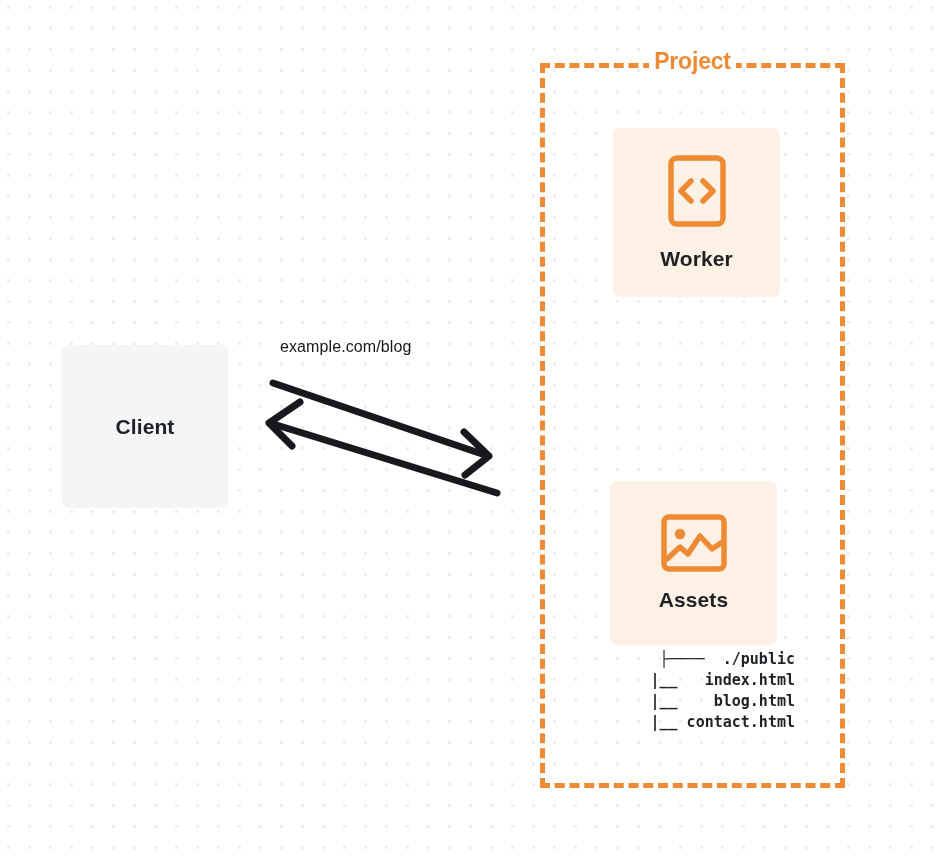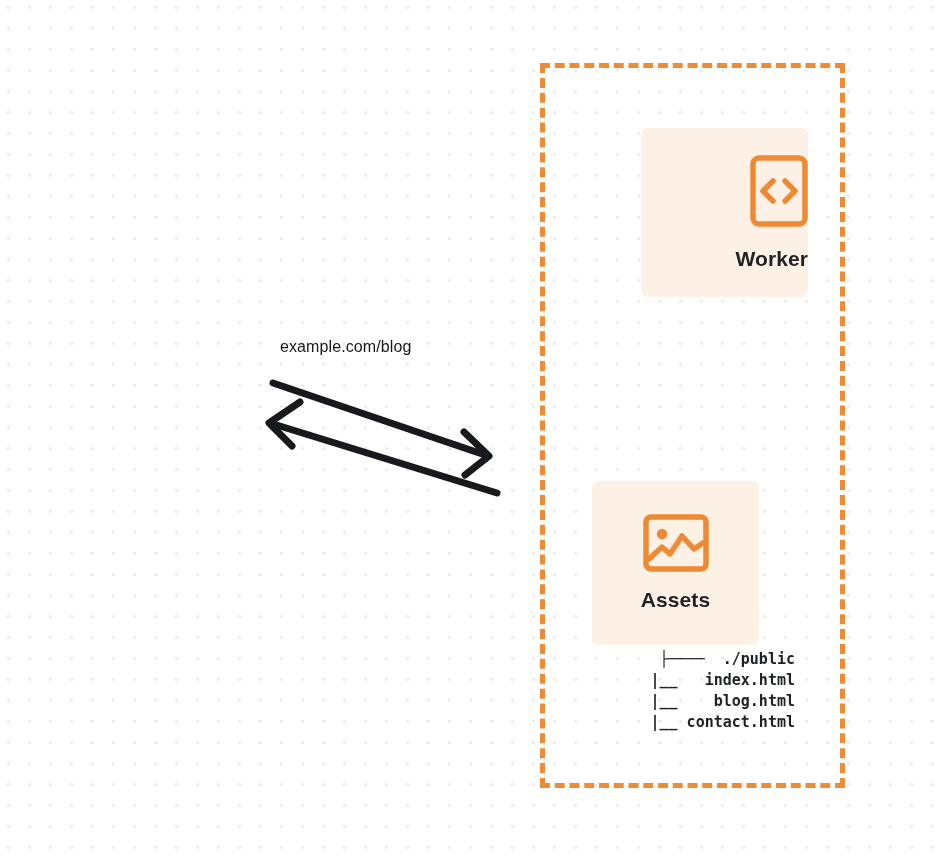--- a/index.html
+++ b/index.html
@@ -75,28 +75,27 @@
   .service-card {
     position: absolute;
     background: #fdf1e6;
     border-radius: 7px;
     display: flex;
     flex-direction: column;
     align-items: center;
     justify-content: center;
   }
   #worker-card {
-    left: 641px;
+    left: 613px;
     top: 128px;
     width: 167px;
     height: 169px;
-    align-items: flex-end;
   }
   #assets-card {
-    left: 592px;
+    left: 610px;
     top: 481px;
     width: 167px;
     height: 164px;
   }
   .service-card .card-icon {
     display: block;
     line-height: 0;
   }
   #worker-card .card-icon { margin-bottom: 20px; }
   #assets-card .card-icon { margin-bottom: 16px; }
@@ -140,39 +139,45 @@
     color: #16181a;
     letter-spacing: 0.1px;
     white-space: nowrap;
   }
 </style>
 </head>
 <body>
 
 <div id="canvas">
 
+  <div id="client-box">
+    <span class="node-label">Client</span>
+  </div>
 
   <svg id="arrows-layer" viewBox="0 0 938 860" width="938" height="860" xmlns="http://www.w3.org/2000/svg">
 
     <g>
       <path d="M 497 493 L 484 455" stroke="#17191c" stroke-width="7" stroke-linecap="butt" fill="none" opacity="0"></path>
       <line x1="497" y1="493" x2="481" y2="457" stroke="#17191c" stroke-width="7" stroke-linecap="round" opacity="0"></line>
       <polyline points="273,383 488,456" fill="none" stroke="#17191c" stroke-width="7" stroke-linecap="round" stroke-linejoin="round"></polyline>
       <polyline points="464,432 489,456 465,475" fill="none" stroke="#17191c" stroke-width="7" stroke-linecap="round" stroke-linejoin="round"></polyline>
     </g>
 
     <g>
       <polyline points="497,493 270,423" fill="none" stroke="#17191c" stroke-width="7" stroke-linecap="round" stroke-linejoin="round"></polyline>
       <polyline points="300,402 269,423 292,446" fill="none" stroke="#17191c" stroke-width="7" stroke-linecap="round" stroke-linejoin="round"></polyline>
     </g>
   </svg>
 
   <div id="request-label">example.com/blog</div>
 
   <div id="project-group"></div>
+  <div id="project-title">
+    <span class="title-text">Project</span>
+  </div>
 
   <div id="worker-card" class="service-card">
     <span class="card-icon">
       <svg width="58" height="72" viewBox="0 0 58 72" xmlns="http://www.w3.org/2000/svg">
         <rect x="3" y="3" width="52" height="66" rx="6" ry="6" fill="none" stroke="#ed8a33" stroke-width="5.5"></rect>
         <polyline points="23,26 13,36 23,46" fill="none" stroke="#ed8a33" stroke-width="5.5" stroke-linecap="round" stroke-linejoin="round"></polyline>
         <polyline points="35,26 45,36 35,46" fill="none" stroke="#ed8a33" stroke-width="5.5" stroke-linecap="round" stroke-linejoin="round"></polyline>
       </svg>
     </span>
     <span class="card-label">Worker</span>

